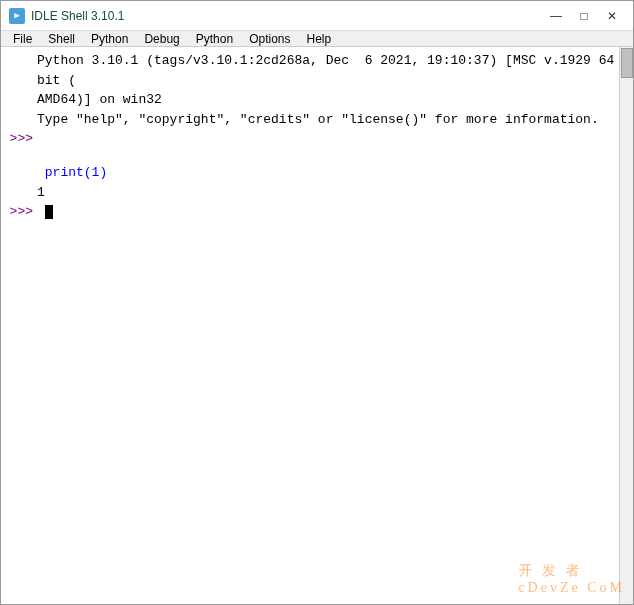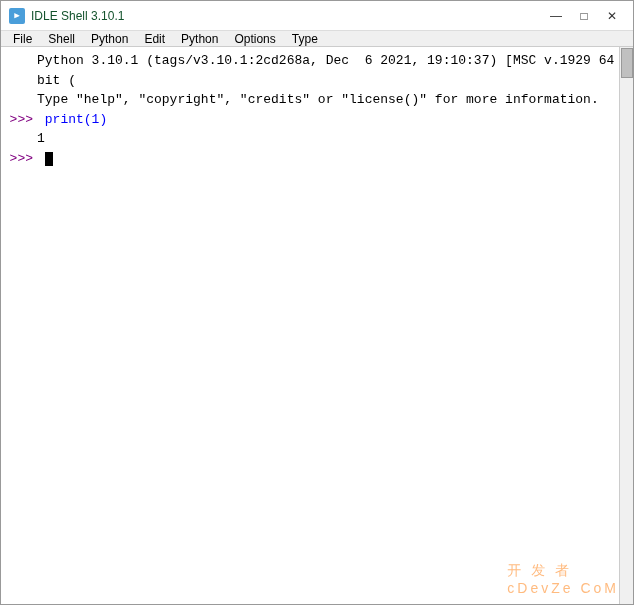--- a/index.html
+++ b/index.html
@@ -117,20 +117,21 @@
       word-break: break-all;
       font-family: Liberation Mono, monospace;
     }
 
     .text-default {
       color: #000000;
     }
 
     .text-blue {
       color: #0000ff;
+      margin-top: 34px;
     }
 
     .prompt {
       color: #800080;
       margin-right: 0;
     }
 
     .gutter {
       width: 32px;
       flex-shrink: 0;
@@ -167,24 +168,24 @@
       vertical-align: text-bottom;
     }
 
     @keyframes blink {
       50% { opacity: 0; }
     }
 
     .watermark {
       position: absolute;
       bottom: 8px;
-      right: 14px;
+      right: 8px;
       color: rgba(255,120,0,0.5);
       font-size: 14px;
-      font-family: Liberation Sans, sans-serif;
+      font-family: Liberation Serif, serif;
       pointer-events: none;
       letter-spacing: 3px;
       z-index: 10;
     }
   </style>
 </head>
 <body>
 
 <div class="window">
 
@@ -197,35 +198,39 @@
       <button class="win-btn">—</button>
       <button class="win-btn">□</button>
       <button class="win-btn close">✕</button>
     </div>
   </div>
 
   <div class="menu-bar">
     <span class="menu-item">File</span>
     <span class="menu-item">Shell</span>
     <span class="menu-item">Python</span>
-    <span class="menu-item">Edit</span>
+    <span class="menu-item">Debug</span>
     <span class="menu-item">Python</span>
     <span class="menu-item">Options</span>
-    <span class="menu-item">Type</span>
+    <span class="menu-item">Help</span>
   </div>
 
   <div class="shell-area" style="position: relative;">
 
     <div class="shell-content">
 
       <div class="line">
         <span class="gutter"></span>
         <span class="text-default">Python 3.10.1 (tags/v3.10.1:2cd268a, Dec  6 2021, 19:10:37) [MSC v.1929 64 bit (</span>
       </div>
 
+      <div class="line">
+        <span class="gutter"></span>
+        <span class="text-default">AMD64)] on win32</span>
+      </div>
 
       <div class="line">
         <span class="gutter"></span>
         <span class="text-default">Type "help", "copyright", "credits" or "license()" for more information.</span>
       </div>
 
       <div class="line">
         <span class="gutter"><span class="prompt">&gt;&gt;&gt;</span></span>
         <span class="text-blue">&nbsp;print(1)</span>
       </div>

